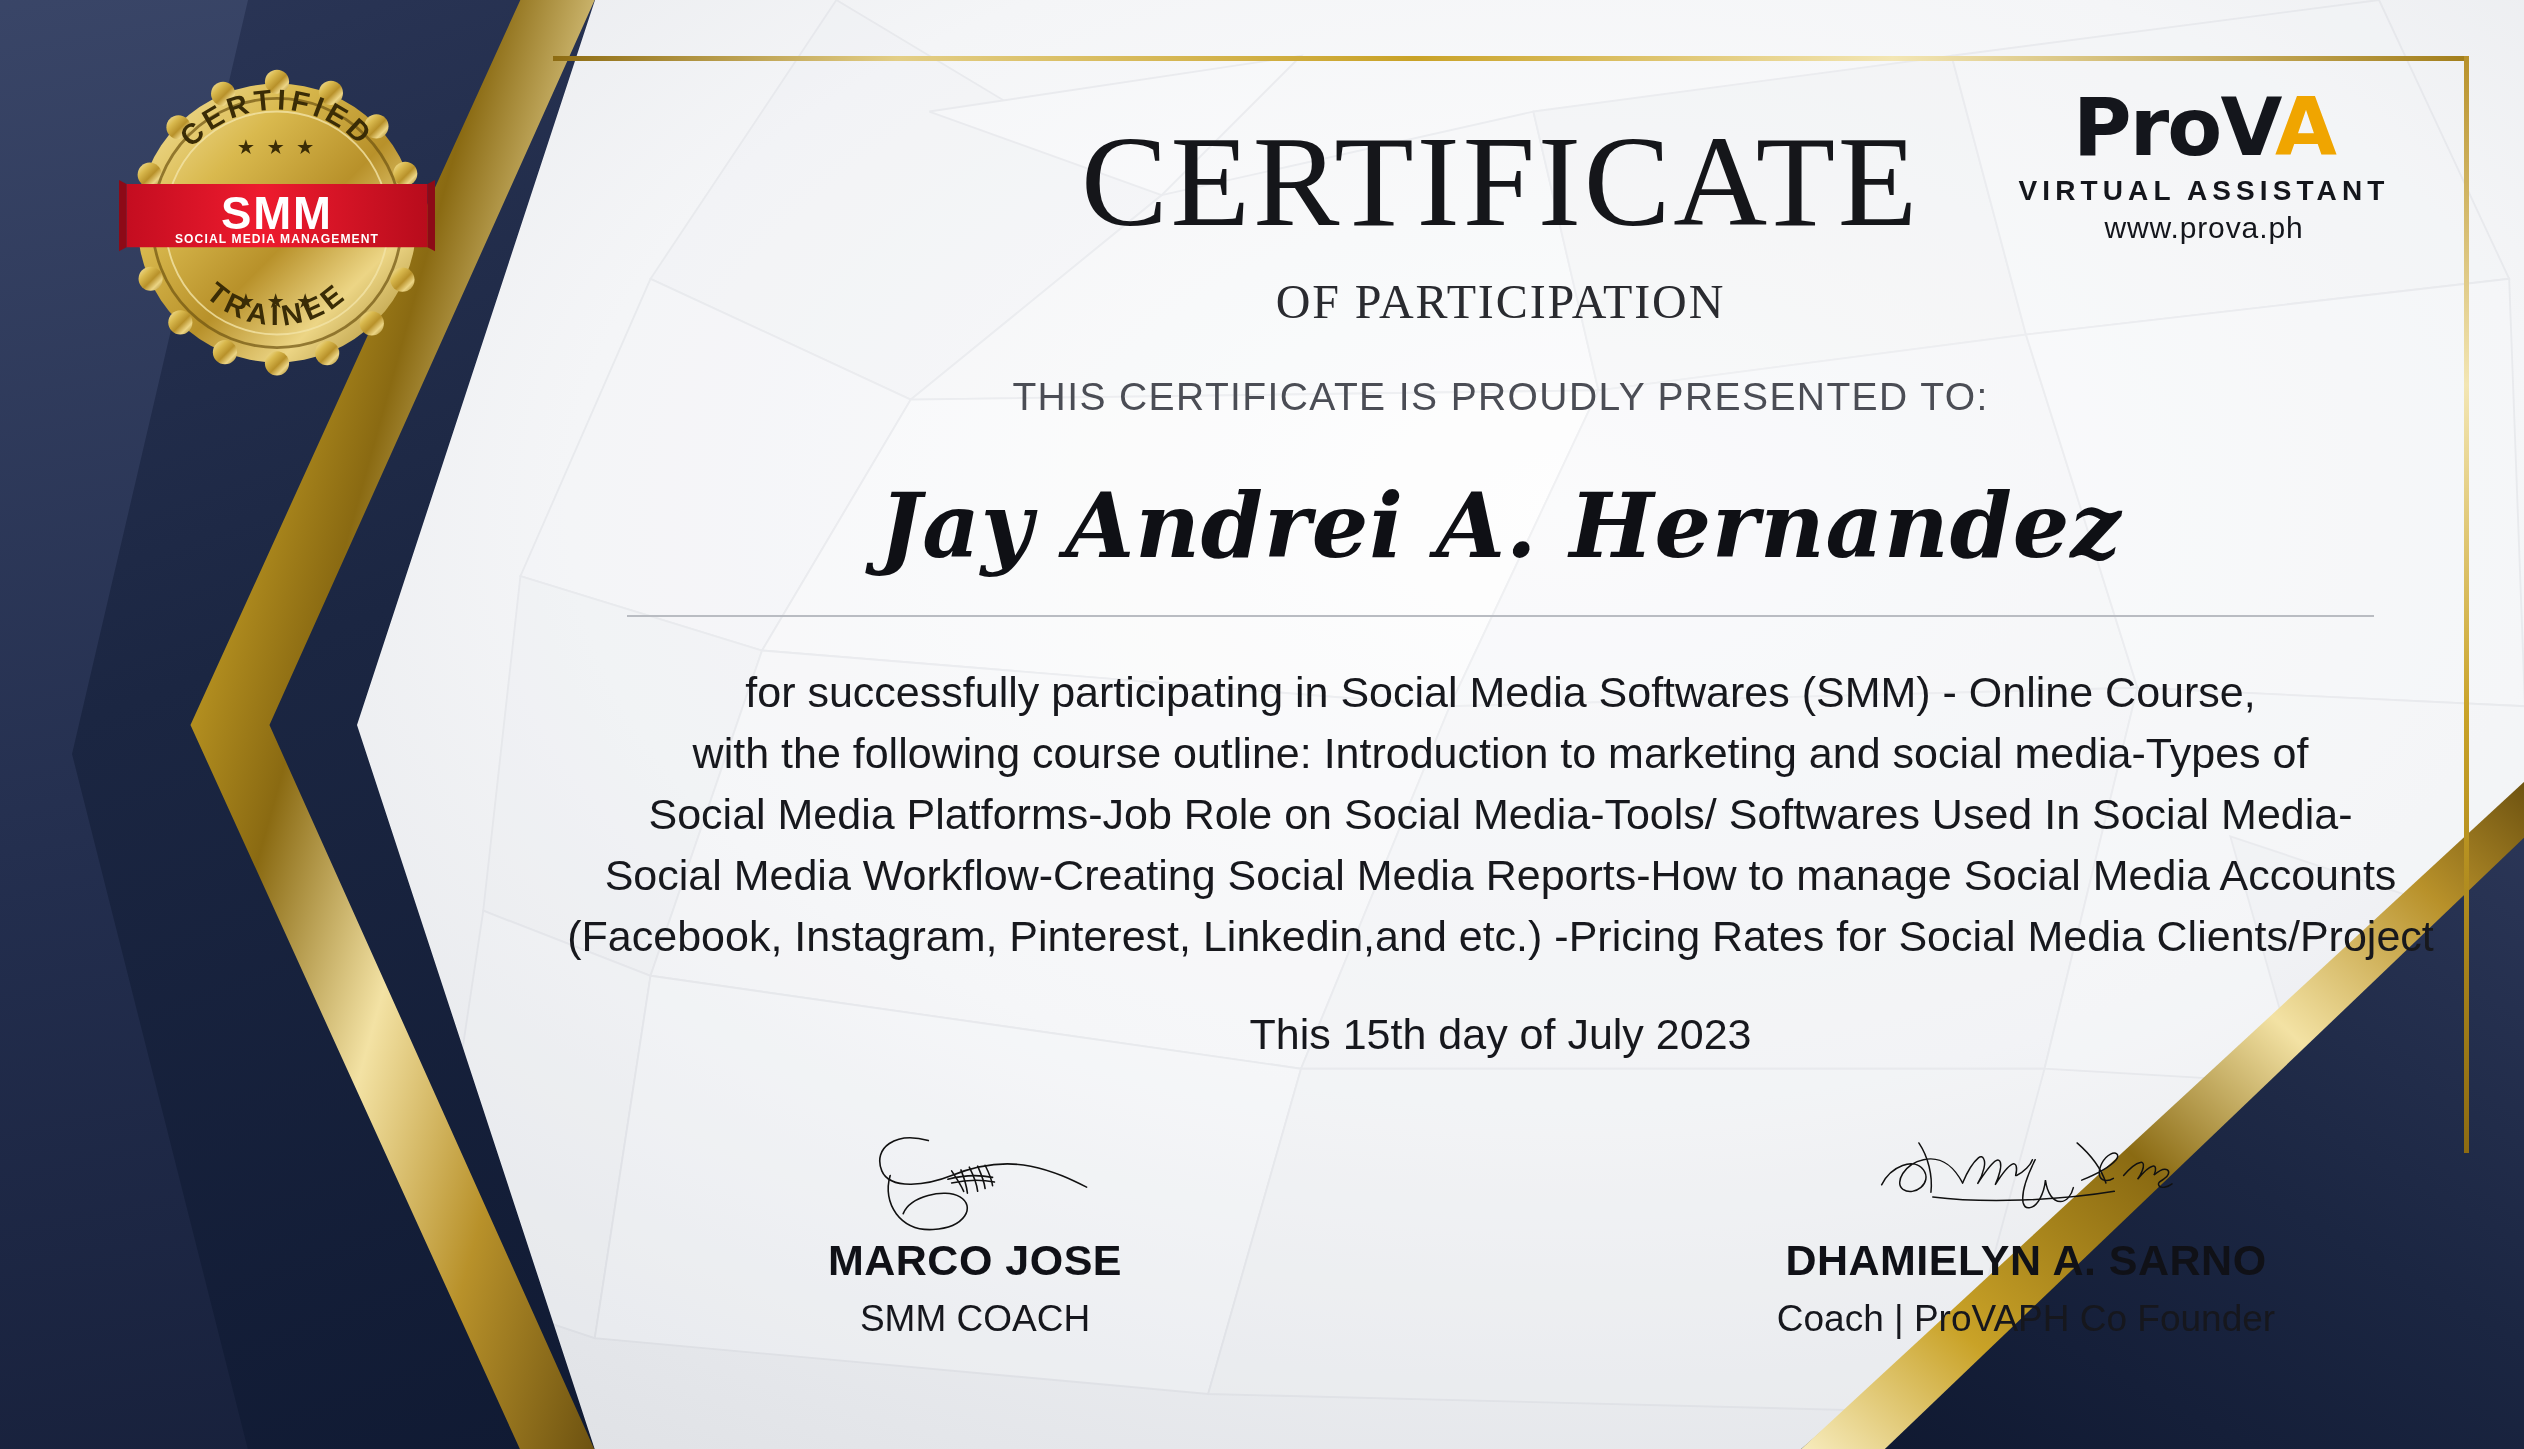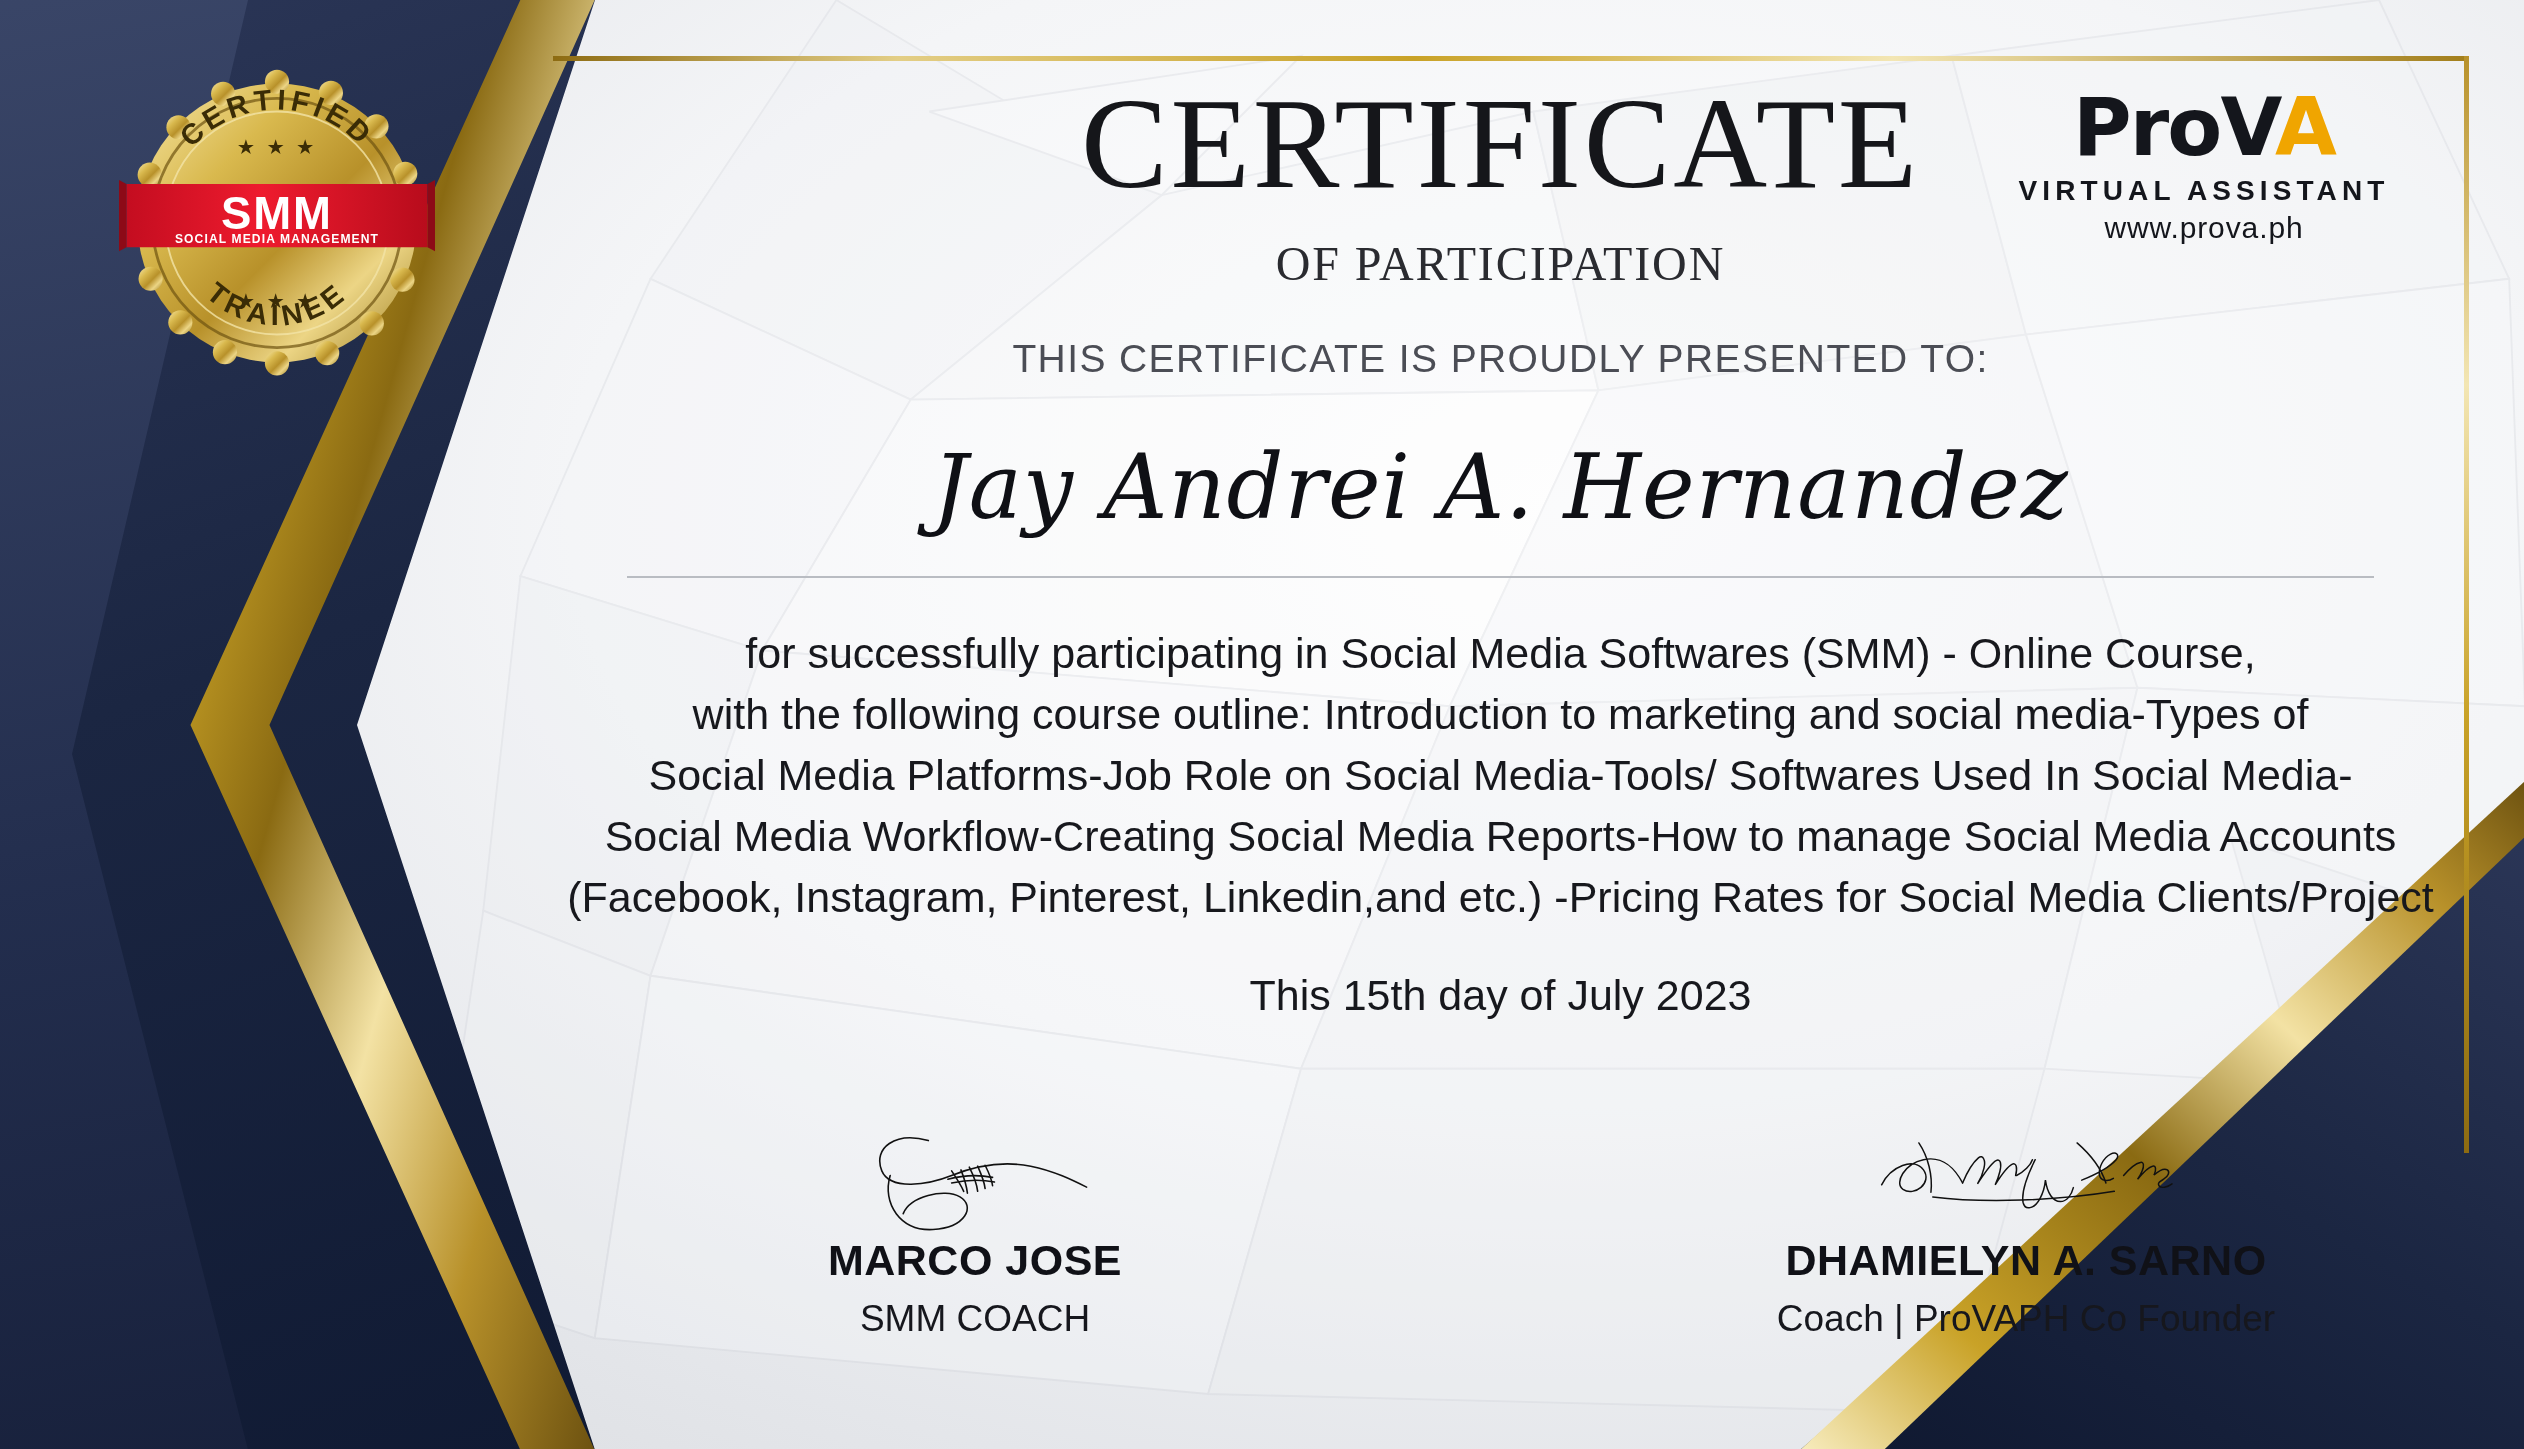--- a/index.html
+++ b/index.html
@@ -122,21 +122,21 @@
   }
 
   
   .content {
     position: absolute;
     left: 520px; top: 0;
     width: 1961px; height: 1450px;
     text-align: center;
   }
   .title {
-    margin-top: 78px;
+    margin-top: 116px;
     font-family: "Liberation Serif", serif;
     font-size: 130px;
     letter-spacing: 2.8px;
     color: #15161a;
     line-height: 1;
   }
   .subtitle {
     margin-top: 28px;
     font-family: "Liberation Serif", serif;
     font-size: 48px;
@@ -146,21 +146,21 @@
   .presented {
     margin-top: 46px;
     font-size: 39px;
     letter-spacing: 1.4px;
     color: #4b4d55;
   }
   .recipient {
     margin-top: 54px;
     font-family: "DejaVu Serif", serif;
     font-style: italic;
-    font-weight: normal;
+    font-weight: bold;
     font-size: 89px;
     color: #0f1015;
     letter-spacing: 0.9px;
   }
   .rule {
     margin: 37px auto 0;
     width: 1747px;
     height: 1.9px;
     background: #b9bcc2;
   }

